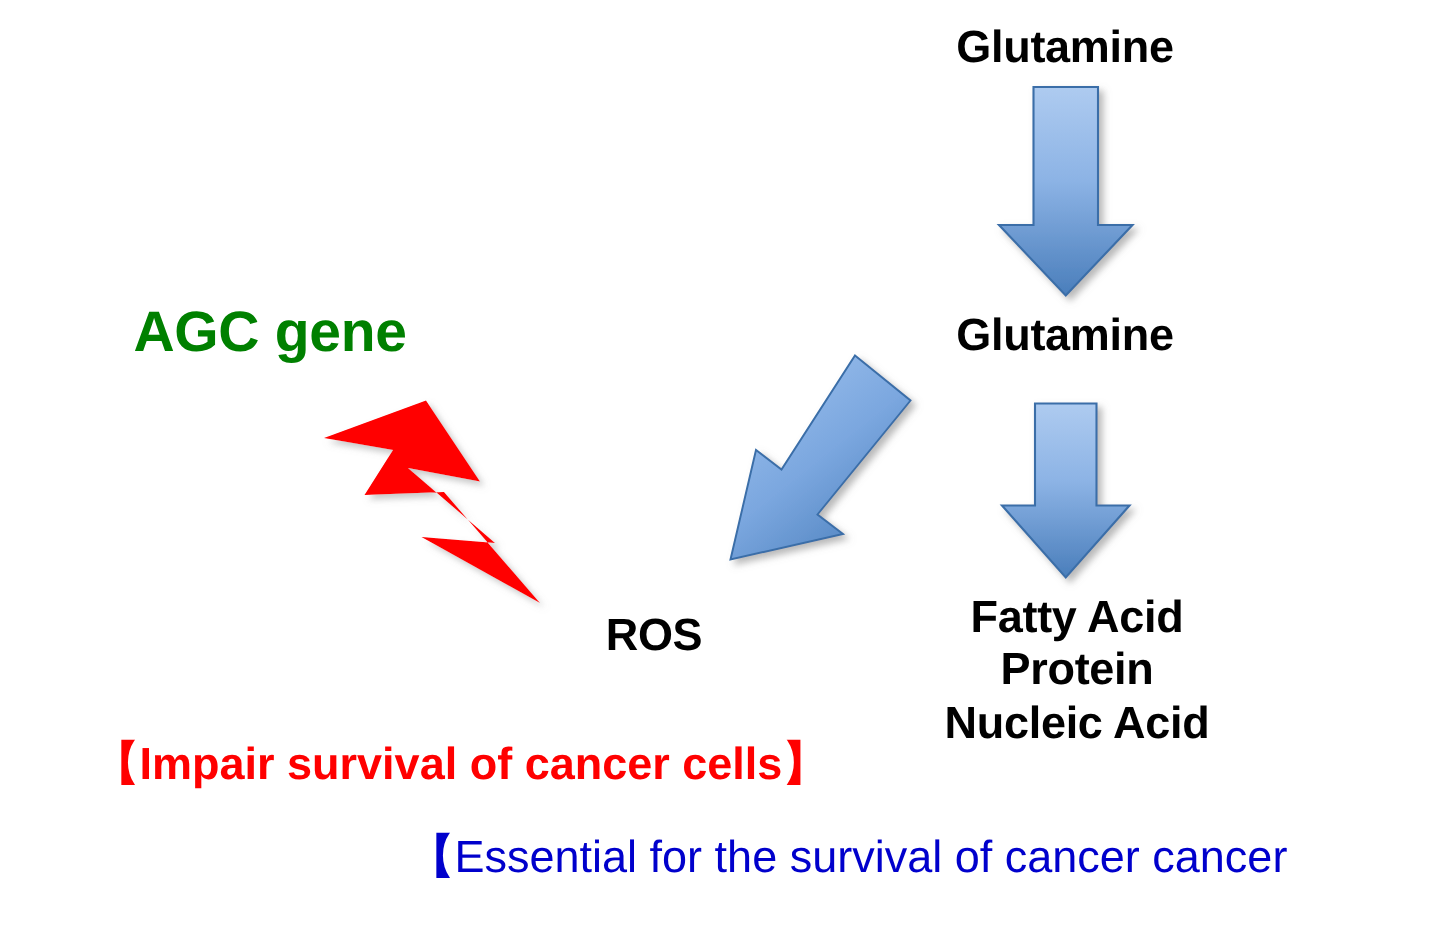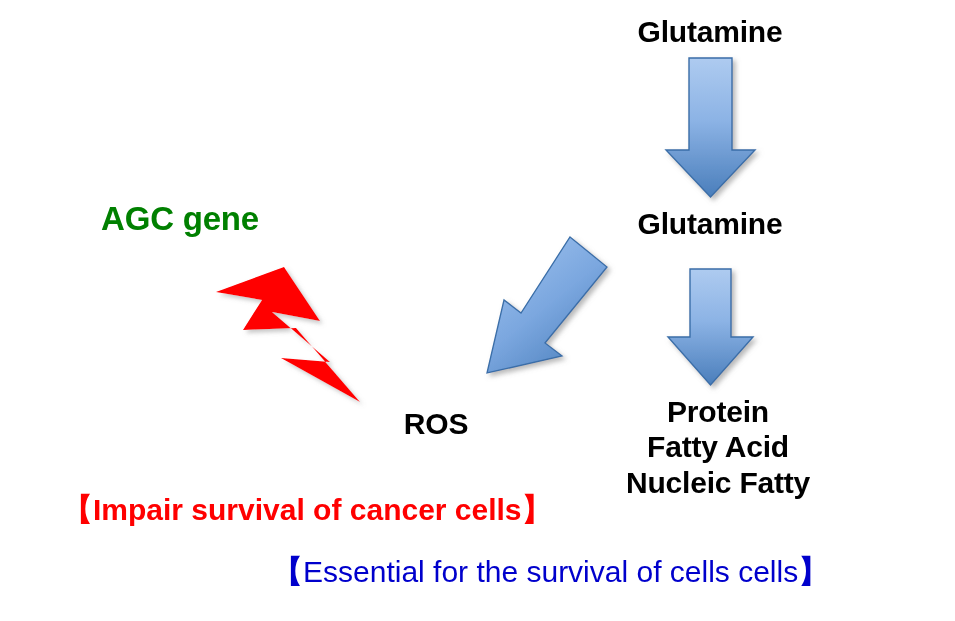--- a/index.html
+++ b/index.html
@@ -44,21 +44,21 @@
   }
   #label-ros {
     left: 436px;
     top: 406px;
     font-size: 30px;
     letter-spacing: -0.2px;
   }
   #label-agc-gene {
     left: 180px;
     top: 200px;
-    font-size: 33px;
+    font-size: 38px;
     color: #008000;
     letter-spacing: -0.2px;
   }
   #label-products {
     left: 718px;
     top: 394px;
     font-size: 30px;
     letter-spacing: -0.2px;
   }
   #label-products .product-line {
@@ -146,22 +146,22 @@
 
   <div class="node-label center-x" id="label-glutamine-top">Glutamine</div>
 
   <div class="node-label center-x" id="label-glutamine-mid">Glutamine</div>
 
   <div class="node-label center-x" id="label-agc-gene">AGC gene</div>
 
   <div class="node-label center-x" id="label-ros">ROS</div>
 
   <div class="node-label center-x" id="label-products">
+    <span class="product-line">Fatty Acid</span>
     <span class="product-line">Protein</span>
-    <span class="product-line">Fatty Acid</span>
-    <span class="product-line">Nucleic Fatty</span>
+    <span class="product-line">Nucleic Acid</span>
   </div>
 
   <div class="caption" id="caption-impair"><span class="bracket">【</span><span>Impair survival of cancer cells</span><span class="bracket">】</span></div>
 
-  <div class="caption" id="caption-essential"><span class="bracket">【</span><span>Essential for the survival of cells cells</span><span class="bracket">】</span></div>
+  <div class="caption" id="caption-essential"><span class="bracket">【</span><span>Essential for the survival of cancer cancer</span><span class="bracket">】</span></div>
 
 </div>
 
 </body></html>

